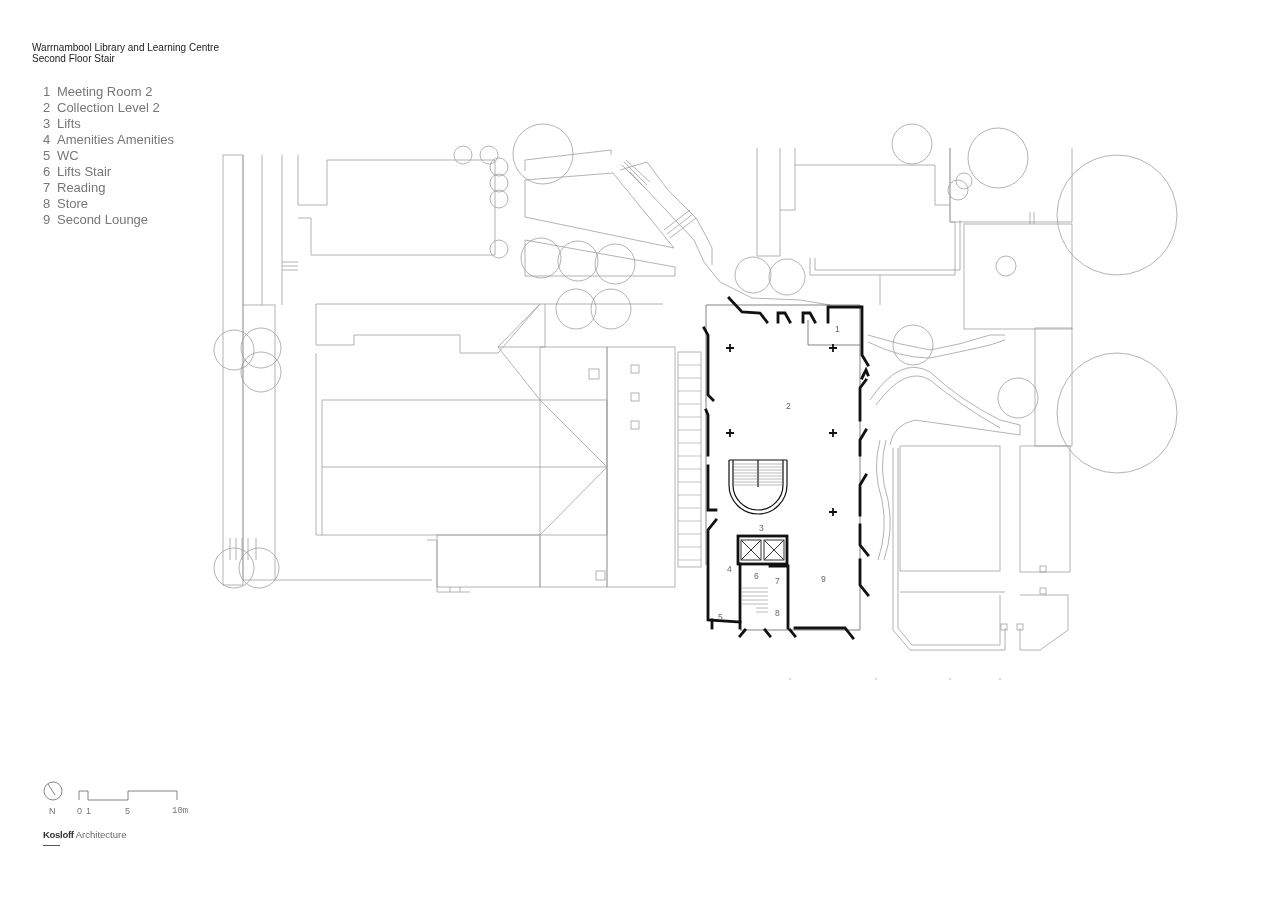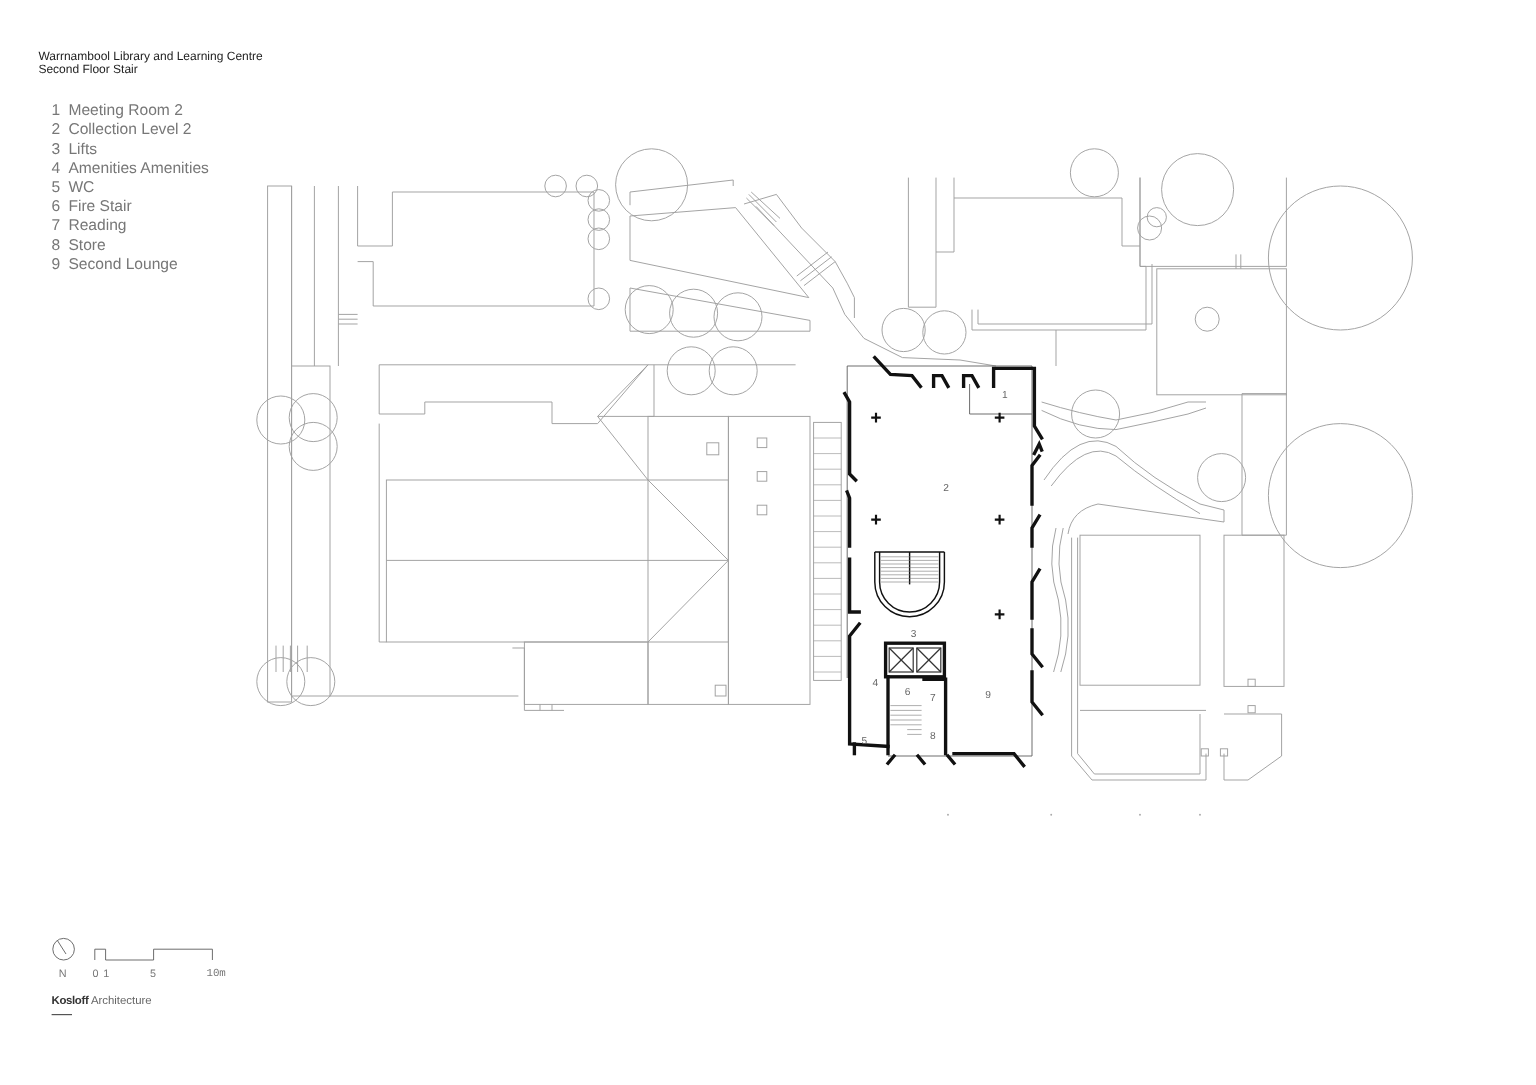--- a/index.html
+++ b/index.html
@@ -22,21 +22,21 @@
   <div>Warrnambool Library and Learning Centre</div>
   <div>Second Floor Stair</div>
 </div>
 
 <div class="legend">
   <div class="legend-item"><span class="legend-num">1</span><span>Meeting Room 2</span></div>
   <div class="legend-item"><span class="legend-num">2</span><span>Collection Level 2</span></div>
   <div class="legend-item"><span class="legend-num">3</span><span>Lifts</span></div>
   <div class="legend-item"><span class="legend-num">4</span><span>Amenities Amenities</span></div>
   <div class="legend-item"><span class="legend-num">5</span><span>WC</span></div>
-  <div class="legend-item"><span class="legend-num">6</span><span>Fire Stair</span></div>
+  <div class="legend-item"><span class="legend-num">6</span><span>Lifts Stair</span></div>
   <div class="legend-item"><span class="legend-num">7</span><span>Reading</span></div>
   <div class="legend-item"><span class="legend-num">8</span><span>Store</span></div>
   <div class="legend-item"><span class="legend-num">9</span><span>Second Lounge</span></div>
 </div>
 
 <svg class="plan" width="1280" height="904" viewBox="0 0 1280 904">
   <g fill="none" stroke="#a0a0a0" stroke-width="0.8">
 
     <rect x="223" y="155" width="20" height="430"></rect>
     <line x1="243" y1="155" x2="243" y2="305"></line>

